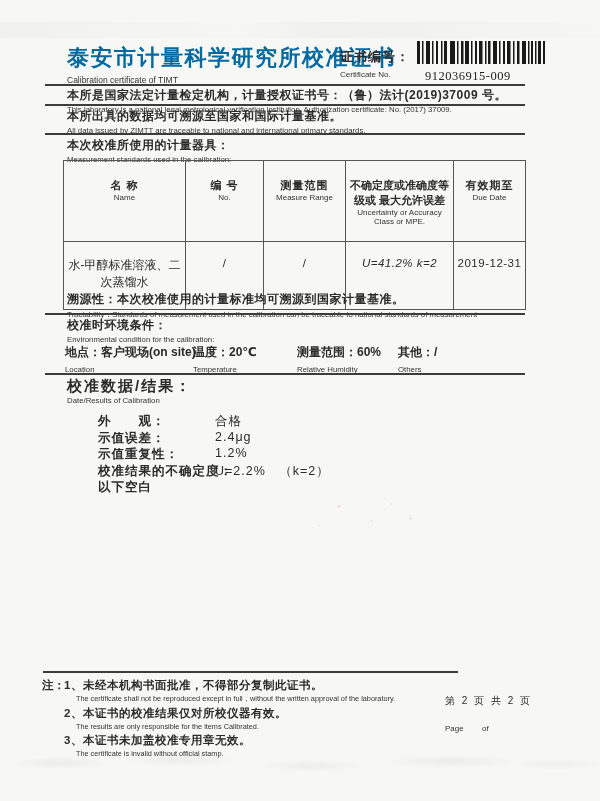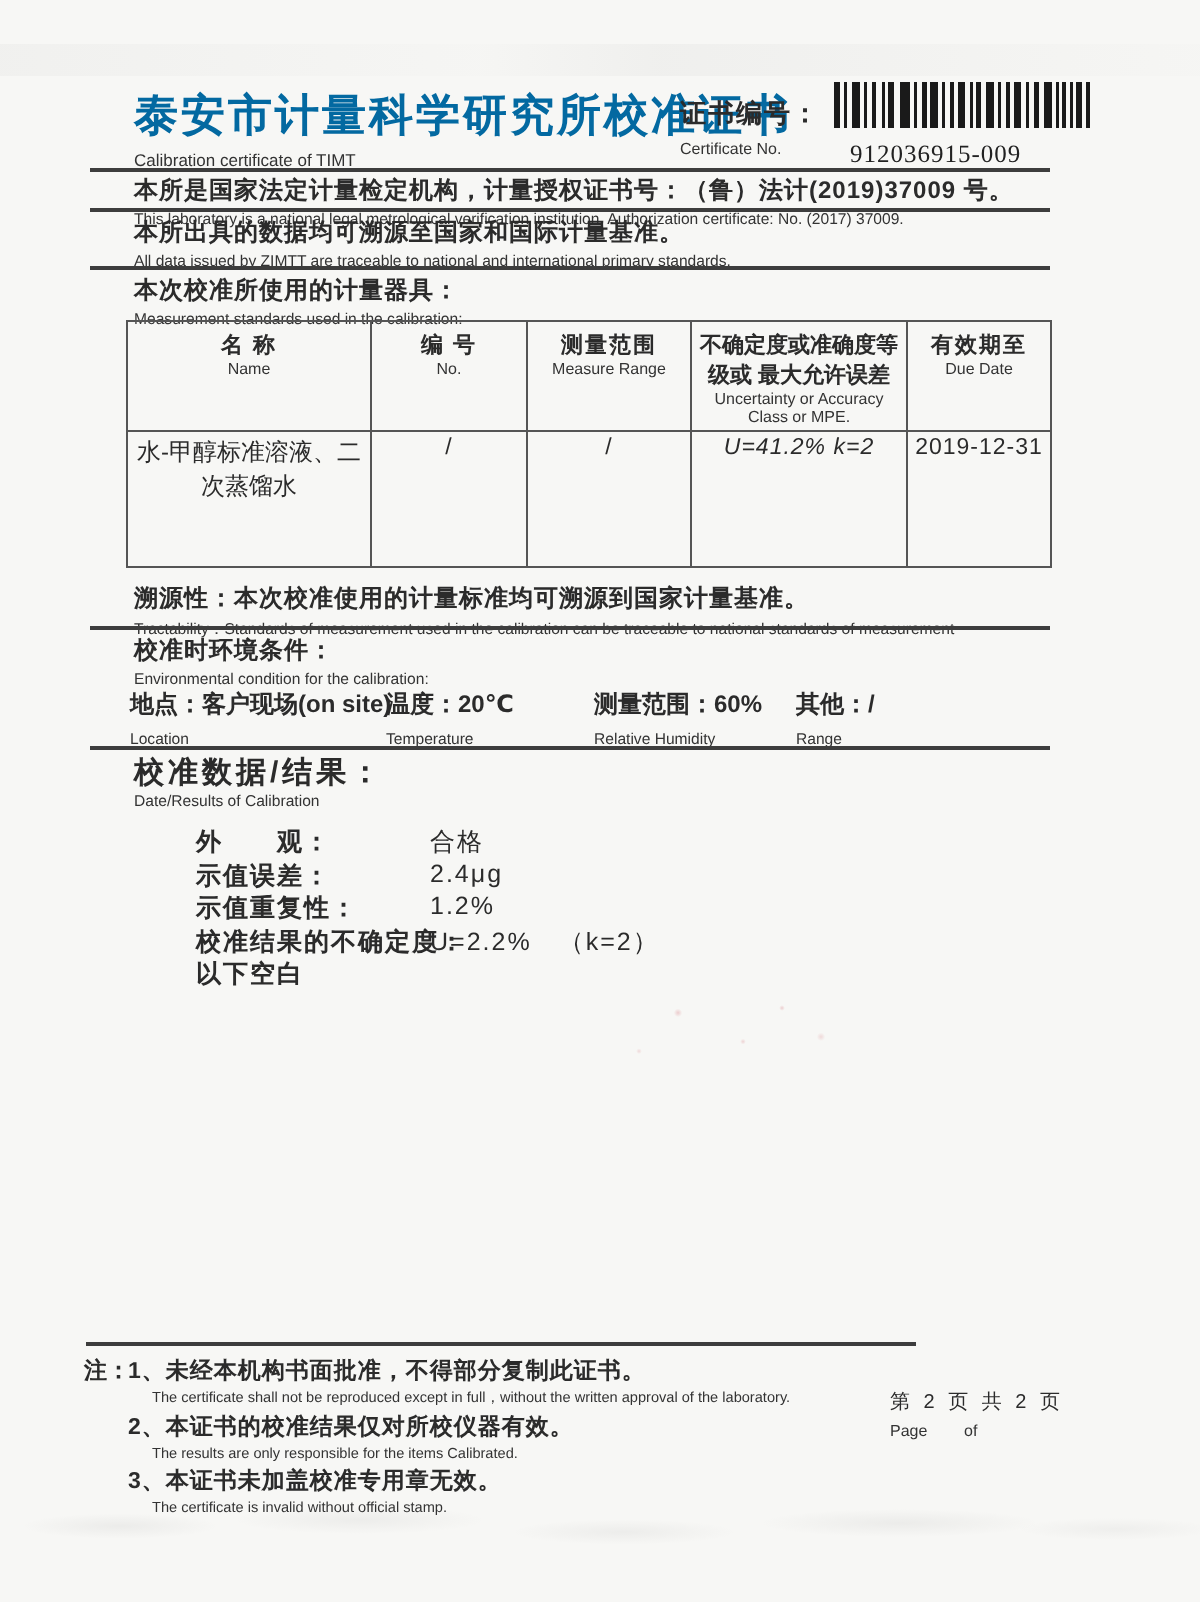--- a/index.html
+++ b/index.html
@@ -43,21 +43,21 @@
   .title-en{font-size:8.5px;color:#333;margin-top:2px;}
   .certlabel-cn{font-size:13px;font-weight:700;letter-spacing:1px;}
   .certlabel-en{font-size:8px;color:#333;margin-top:4px;}
   .cert-no{font-family:"Liberation Serif","DejaVu Serif",serif;font-size:12.5px;letter-spacing:0.5px;color:#222;}
 
   .stmt-cn{font-size:12px;font-weight:600;letter-spacing:0.5px;}
   .stmt-en{font-size:7.8px;color:#333;margin-top:1px;}
 
   
   table.std{border-collapse:collapse;table-layout:fixed;position:absolute;left:18px;top:160px;width:462px;}
-  table.std td,table.std th{border:1px solid #555;padding:2px 2px;vertical-align:top;text-align:center;font-weight:normal;}
+  table.std td,table.std th{border:1px solid #555;padding:15px 2px;vertical-align:top;text-align:center;font-weight:normal;}
   table.std{border:1.5px solid #444;}
   table.std .hrow{height:46px;}
   table.std .drow{height:68px;}
   .th-cn{font-size:11px;font-weight:600;letter-spacing:1px;margin-top:2px;}
   .th-en{font-size:8px;color:#333;}
   .td-val{font-size:11.5px;letter-spacing:0.5px;}
   .td-name{font-size:12px;font-weight:600;}
   .uncert-val{font-style:italic;}
 
   
@@ -74,21 +74,21 @@
 
   
   .footer-rule{position:absolute;left:-2px;top:671px;width:415px;border-top:2px solid #3d3d3d;height:0;}
   .footer{position:absolute;left:-3px;top:678px;width:420px;}
   .fnote-row{position:relative;}
   .fnote-label{position:absolute;left:0;top:0;font-size:11.5px;font-weight:600;}
   .fnote-cn{margin-left:22px;font-size:11.5px;font-weight:600;letter-spacing:0.5px;}
   .fnote-en{margin-left:34px;font-size:7.3px;color:#333;margin-top:1px;margin-bottom:2px;}
   .pageind{position:absolute;left:400px;top:694px;width:130px;}
   .pageind-cn{font-size:10px;font-weight:400;letter-spacing:2px;}
-  .pageind-en{position:relative;font-size:8px;color:#333;margin-top:3px;height:10px;}
+  .pageind-en{position:relative;font-size:8px;color:#333;margin-top:16px;height:10px;}
   .pageind-of{position:absolute;left:37px;top:0;}
 </style>
 </head>
 <body>
 
 <div class="noise-top"></div>
 <div class="noise-bottom"></div>
 <div class="stamp-remnant"></div>
 
 <div class="page">
@@ -219,21 +219,21 @@
     <div class="abs" style="left:148px;top:344px;">
       <div class="env-label-cn"><span>温度：</span><span class="env-val">20℃</span></div>
       <div class="env-label-en" style="margin-top:4px;">Temperature</div>
     </div>
     <div class="abs" style="left:252px;top:344px;">
       <div class="env-label-cn"><span>测量范围：</span><span class="env-val">60%</span></div>
       <div class="env-label-en" style="margin-top:4px;">Relative Humidity</div>
     </div>
     <div class="abs" style="left:353px;top:344px;">
       <div class="env-label-cn"><span>其他：</span><span class="env-val">/</span></div>
-      <div class="env-label-en" style="margin-top:4px;">Range</div>
+      <div class="env-label-en" style="margin-top:4px;">Others</div>
     </div>
   </div>
 
   <div class="rule" style="top:373px;"></div>
 
   <div class="abs" style="left:22px;top:377px;">
     <div class="results-heading-cn">校准数据/结果：</div>
     <div class="results-heading-en">Date/Results of Calibration</div>
   </div>
 

